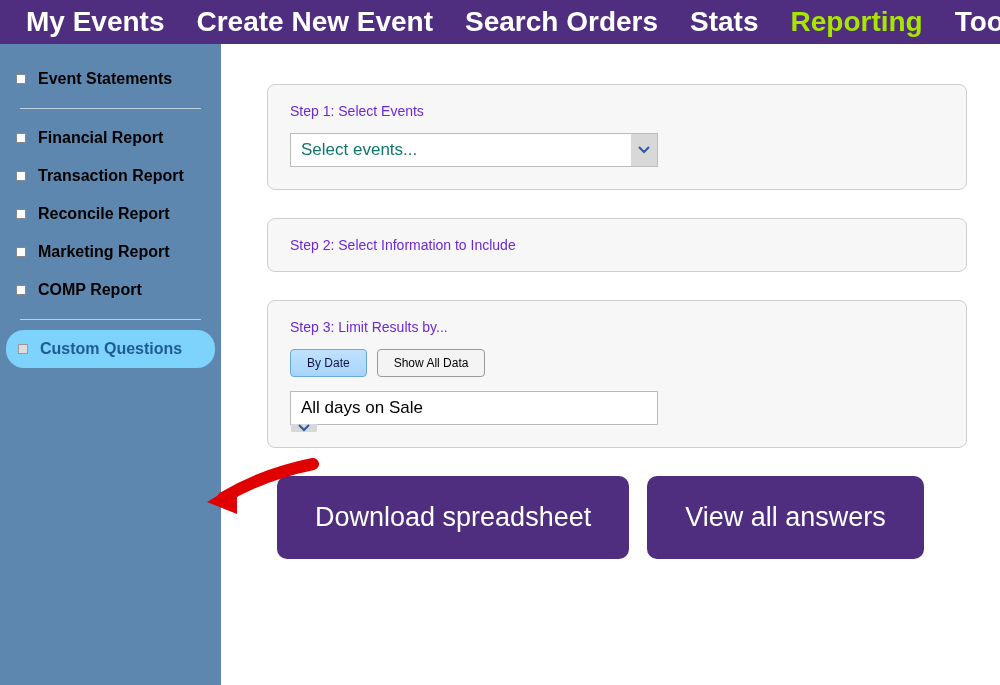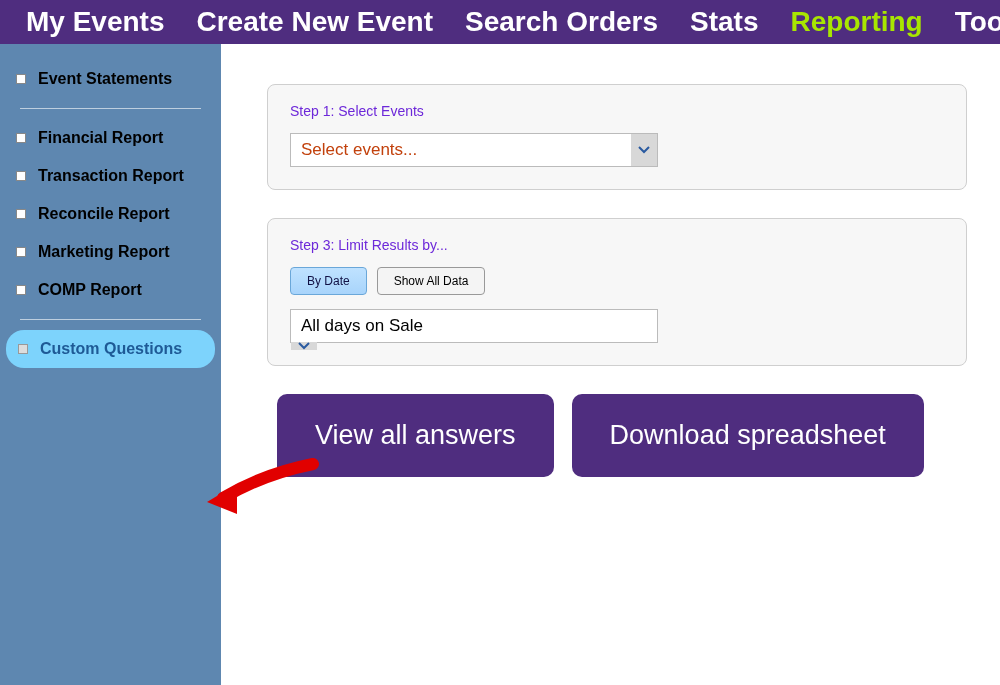--- a/index.html
+++ b/index.html
@@ -109,21 +109,21 @@
   .select-box {
     display: flex;
     width: 368px;
     height: 34px;
     border: 1px solid #bbb;
     background: #fff;
   }
   .select-box .sb-text {
     flex: 1;
     padding: 6px 10px;
-    color: #c2410c;
+    color: #0f766e;
     font-size: 17px;
   }
   .select-box .sb-btn {
     width: 26px;
     background: #d8d8d8;
     display: flex;
     align-items: center;
     justify-content: center;
   }
   .select-box .sb-btn svg { width: 12px; height: 8px; }
@@ -241,36 +241,39 @@
       <div class="select-box">
         <div class="sb-text">Select events...</div>
         <div class="sb-btn">
           <svg viewBox="0 0 12 8">
               <path d="M1 1 L6 6 L11 1" stroke="#2a5aa0" stroke-width="2" fill="none"></path>
             </svg>
         </div>
       </div>
     </div>
 
+    <div class="panel" style="padding-bottom:18px;">
+      <div class="panel-title" style="margin-bottom:0;">Step 2: Select Information to Include</div>
+    </div>
 
     <div class="panel">
       <div class="panel-title">Step 3: Limit Results by...</div>
       <div class="btn-row">
         <button class="small-btn active">By Date</button>
         <button class="small-btn">Show All Data</button>
       </div>
       <div class="select-box wide filled">
         <div class="sb-text">All days on Sale</div>
         <div class="sb-btn">
           <svg viewBox="0 0 12 8">
               <path d="M1 1 L6 6 L11 1" stroke="#2a5aa0" stroke-width="2" fill="none"></path>
             </svg>
         </div>
       </div>
     </div>
 
     <div class="big-btn-row">
+      <button class="big-btn">Download spreadsheet</button>
       <button class="big-btn">View all answers</button>
-      <button class="big-btn">Download spreadsheet</button>
     </div>
 
   </div>
 </div>
 
 </body></html>

